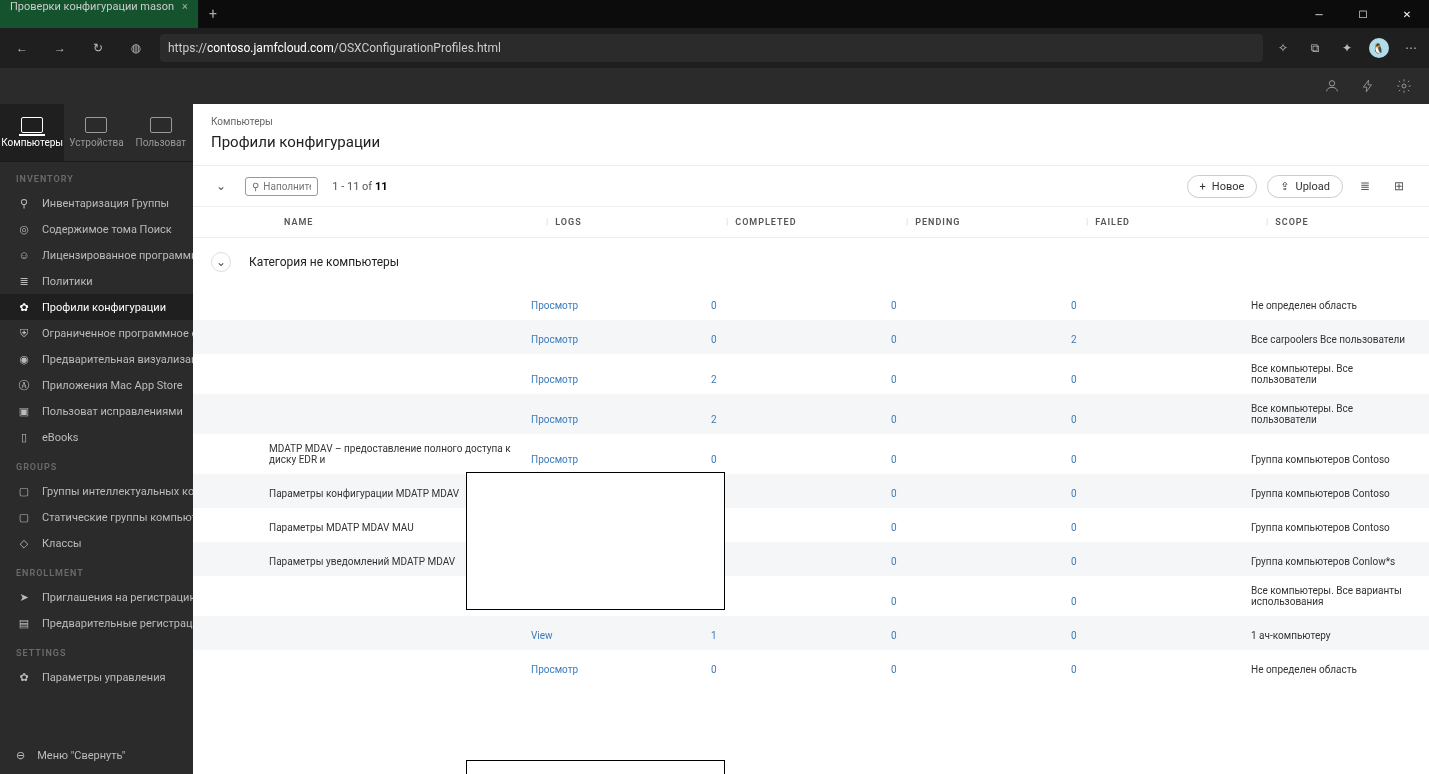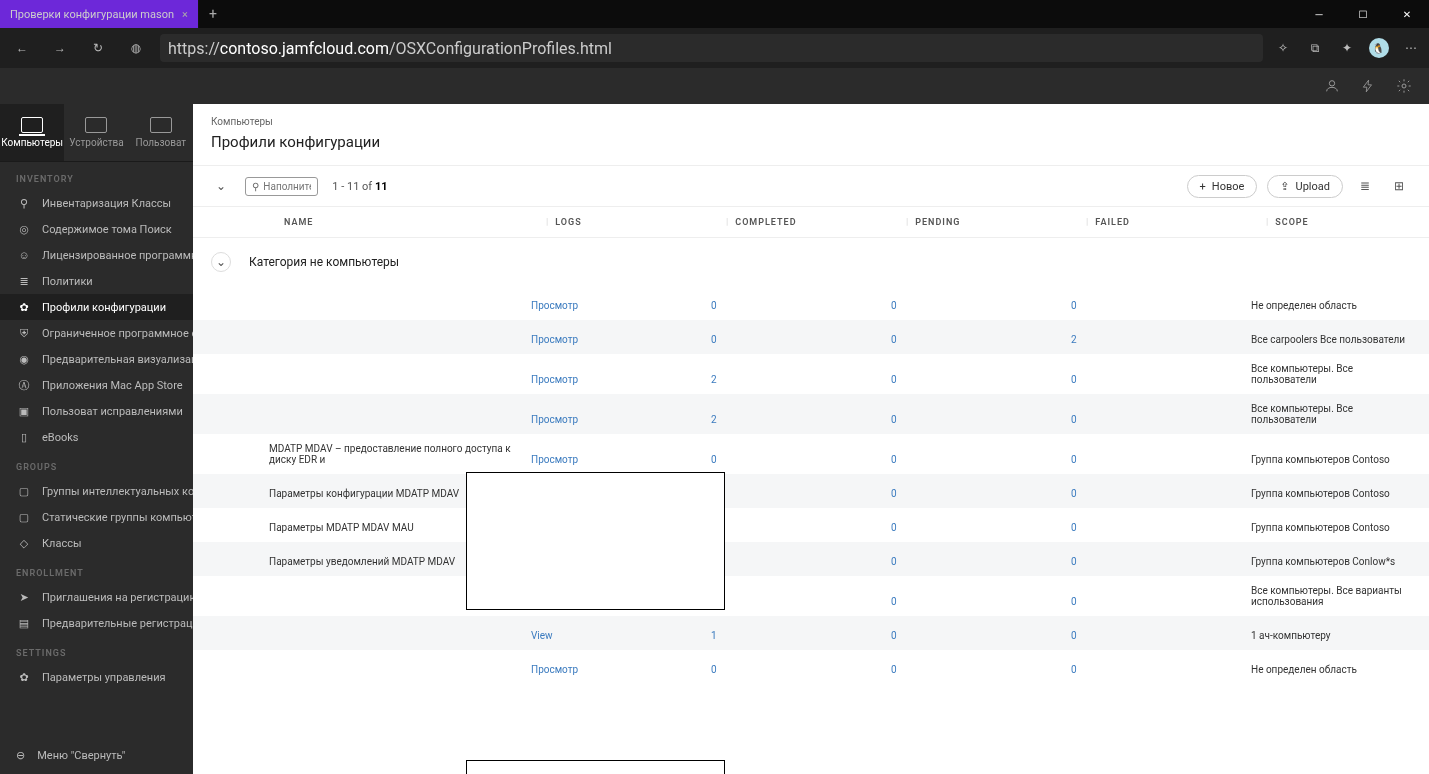--- a/index.html
+++ b/index.html
@@ -1,25 +1,25 @@
 <!DOCTYPE html>
 <html><head>
 <meta charset="utf-8">
 <style>
 *{box-sizing:border-box;margin:0;padding:0;font-family:-apple-system,BlinkMacSystemFont,"Segoe UI",Roboto,Arial,sans-serif}
 body{background:#1a1a1a;color:#fff;width:1429px;height:774px;overflow:hidden;font-size:12px}
 .titlebar{height:28px;background:#0c0c0c;display:flex;align-items:center}
-.tab{display:flex;align-items:center;background:#6d28d9;height:28px;padding:0 10px;font-size:11px;color:#ccc;border-right:1px solid #111}
+.tab{display:flex;background:#14532d;height:28px;padding:0 10px;font-size:11px;color:#ccc;border-right:1px solid #111}
 .tab-close{margin-left:8px;color:#aaa;cursor:pointer}
 .tab-new{width:28px;text-align:center;color:#aaa;font-size:14px;cursor:pointer}
 .win-ctrls{margin-left:auto;display:flex}
 .win-ctrls div{width:44px;height:28px;display:flex;align-items:center;justify-content:center;color:#fff;font-size:10px;cursor:pointer}
 .navbar{height:40px;background:#1f1f1f;display:flex;align-items:center;padding:0 8px;gap:10px}
 .nav-btn{width:28px;height:28px;display:flex;align-items:center;justify-content:center;color:#bbb;cursor:pointer}
-.url-bar{flex:1;display:flex;align-items:center;height:28px;background:#2b2b2b;border-radius:4px;padding:0 8px;color:#ccc;font-size:16px}
+.url-bar{flex:1;display:flex;align-items:center;height:28px;background:#2b2b2b;border-radius:4px;padding:0 8px;color:#ccc;font-size:12px}
 .url-domain{color:#fff}
 .nav-right{display:flex;gap:12px;align-items:center}
 .nav-icon{width:20px;height:20px;display:flex;align-items:center;justify-content:center;color:#bbb;cursor:pointer}
 .avatar{width:20px;height:20px;border-radius:50%;background:#b0dde8;display:flex;align-items:center;justify-content:center;font-size:10px}
 .app{display:flex;height:706px}
 .topbar{position:absolute;top:68px;left:0;right:0;height:36px;background:#2b2b2b;display:flex;align-items:center;padding:0 16px;color:#ccc;font-size:12px}
 .topbar .brand{display:flex;align-items:center;gap:6px}
 .topbar .pro{border-left:1px solid #555;padding-left:10px;margin-left:8px;color:#fff;letter-spacing:1px}
 .topbar-right{margin-left:auto;display:flex;gap:18px}
 .topbar-icon{width:18px;height:18px;display:flex;align-items:center;justify-content:center;color:#999;cursor:pointer}
@@ -138,21 +138,21 @@
       </div>
       <div class="sb-tab">
         <div class="sb-tab-icon"></div>
         <span>Пользоват</span>
       </div>
     </div>
 
     <div class="sb-section">INVENTORY</div>
     <div class="sb-item">
         <span class="sb-item-icon">⚲</span>
-        <span>Инвентаризация Классы</span>
+        <span>Инвентаризация Группы</span>
       </div>
     <div class="sb-item">
         <span class="sb-item-icon">◎</span>
         <span>Содержимое тома Поиск</span>
       </div>
     <div class="sb-item">
         <span class="sb-item-icon">☺</span>
         <span>Лицензированное программное об</span>
       </div>
 

